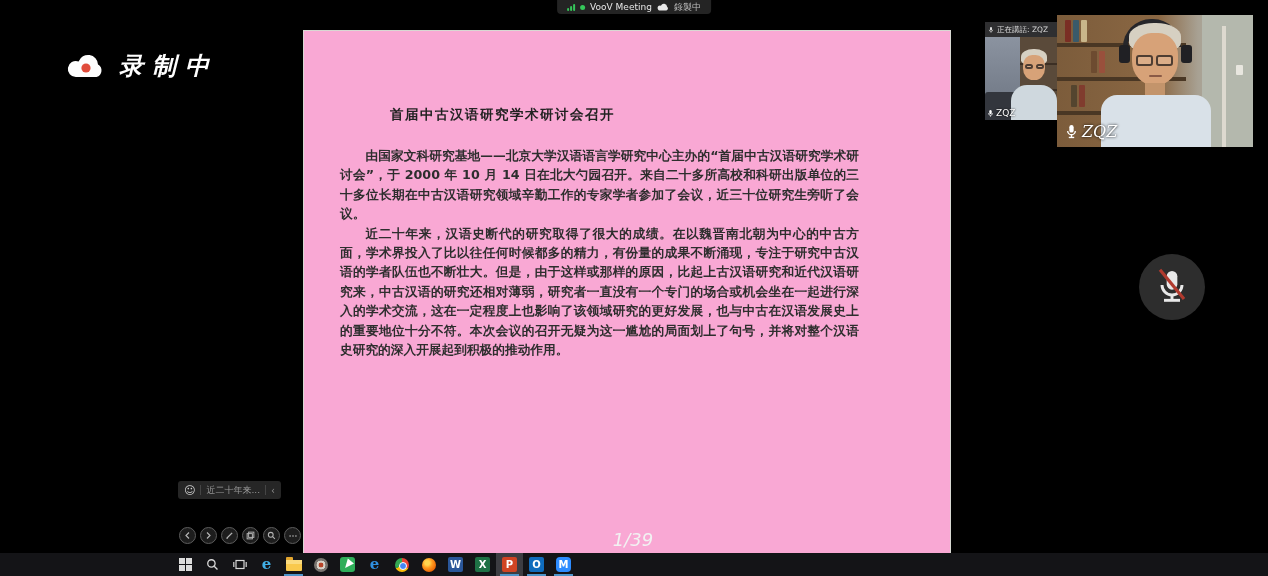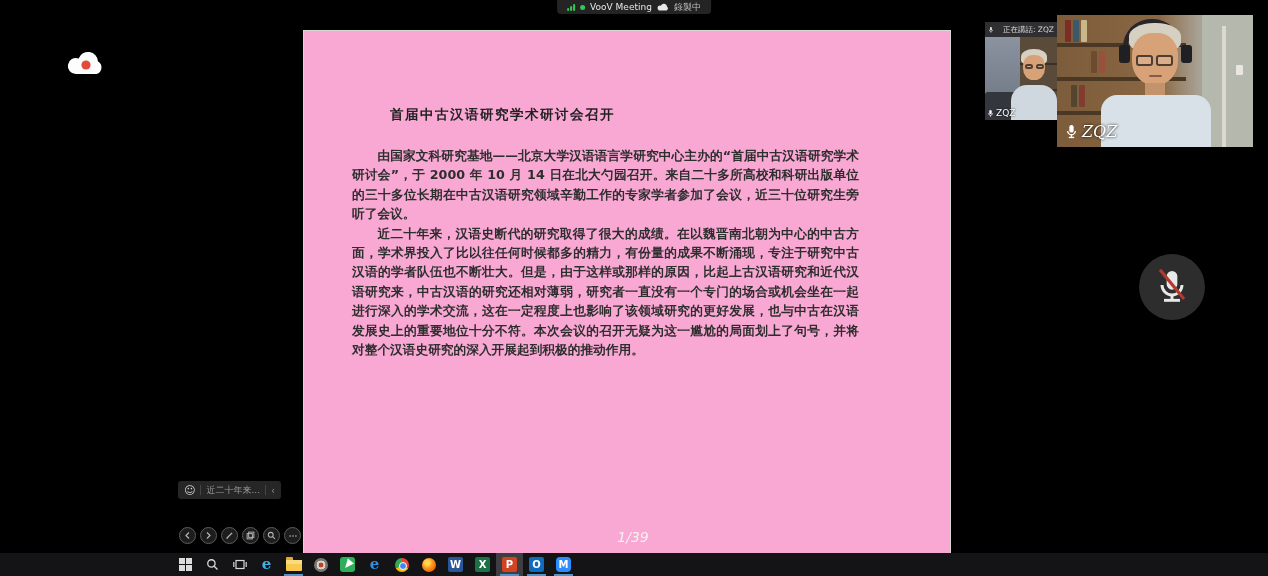--- a/index.html
+++ b/index.html
@@ -22,25 +22,25 @@
   .rec-cloud { position:relative; width:40px; height:26px; }
   .rec-text { color:#fff; font-size:24px; font-family:"DejaVu Serif", serif; font-style:italic;
     font-weight:bold; letter-spacing:9px; }
 
   
   .doc-page { position:absolute; left:303px; top:30px; width:648px; height:555px;
     background:#f9a8d4; box-shadow:0 0 0 1px #d8d8d2 inset; color:#2c2c2c; }
   .doc-inner { padding:76px 92px 0 37px; }
   .doc-title { font-size:13.5px; font-weight:bold; letter-spacing:1.5px; margin:0 0 22px 50px; color:#222; }
   .doc-inner p { font-size:12.7px; line-height:19.4px; font-weight:600; text-align:justify;
-    text-indent:2em; color:#2e2e2e;margin-left:12px; }
+    text-indent:2em; color:#2e2e2e; }
 
   
   .speak-panel { position:absolute; left:985px; top:22px; width:72px; height:98px; background:#1c1f24; }
-  .speak-head { height:15px; background:rgba(48,48,50,.96); display:flex; align-items:center; gap:9px;
+  .speak-head { height:15px; background:rgba(48,48,50,.96); display:flex; align-items:center; gap:3px;
     padding:0 3px; font-size:7.5px; color:#dcdcdc; white-space:nowrap; overflow:hidden; }
   .speak-video { position:relative; width:100%; height:83px; overflow:hidden;
     background:linear-gradient(100deg,#707a88 0%,#5d6673 55%,#454c56 100%); }
   .sv-wallshade { position:absolute; left:0; top:0; width:55%; height:100%; background:linear-gradient(#8b93a0,#6b7380); }
   .sv-bed { position:absolute; left:0; bottom:0; width:46%; height:34%; background:#33363d; border-radius:3px 3px 0 0; }
   .sv-shelf { position:absolute; right:0; top:0; width:52%; height:100%; background:#5a4a3a; }
   .sv-shelf i { position:absolute; left:0; width:100%; height:2px; background:#3c2f24; display:block; }
   .vid-tag { position:absolute; left:2px; bottom:2px; display:flex; align-items:center; gap:2px;
     color:#fff; font-size:9px; text-shadow:0 0 2px #000; }
 
@@ -78,21 +78,21 @@
   .vsep { width:1px; height:10px; background:#454545; }
   .chat-collapse { color:#8a8a8a; font-size:10px; }
 
   
   .nav-tools { position:absolute; left:179px; top:527px; display:flex; gap:4px; }
   .tool-btn { width:17px; height:17px; border-radius:50%; border:1px solid #5c5c5c; background:#1d1d1d;
     display:flex; align-items:center; justify-content:center; }
   .tool-btn svg { display:block; }
 
   .page-ind { position:absolute; left:595px; top:529px; width:76px; text-align:center; color:#f2f2f2;
-    font-size:14px; font-style:italic; }
+    font-size:18px; font-style:italic; }
 
   
   .taskbar { position:absolute; left:0; right:0; bottom:0; height:23px; background:#141417; display:flex; }
   .tb-apps { display:flex; margin-left:172px; height:100%; }
   .tb-cell { position:relative; width:27px; height:100%; display:flex; align-items:center; justify-content:center; }
   .tb-cell.open::after { content:""; position:absolute; left:4px; right:4px; bottom:0; height:2px; background:#4e94c9; }
   .tb-cell.active { background:#3d3d42; }
   .sq-letter { width:15px; height:15px; border-radius:2px; color:#fff; font-size:10px; font-weight:bold;
     display:flex; align-items:center; justify-content:center; line-height:1; }
   .e-letter { font-size:15px; font-weight:bold; line-height:1; font-family:"DejaVu Serif", serif; }
@@ -133,20 +133,21 @@
     <span class="pill-rec">錄製中</span>
   </div>
 
   <div class="rec-wrap">
     <span class="rec-cloud">
       <svg width="40" height="26" viewBox="0 0 40 26">
         <path d="M10 24a8 8 0 1 1 2.6-15.5A10 10 0 0 1 32 11.5 6.8 6.8 0 0 1 30.5 24H10z" fill="#fdfdfd"></path>
         <circle cx="20" cy="15" r="4.6" fill="#e04b3a"></circle>
       </svg>
     </span>
+    <span class="rec-text">录制中</span>
   </div>
 
   <div class="doc-page">
     <div class="doc-inner">
       <div class="doc-title">首届中古汉语研究学术研讨会召开</div>
       <p>由国家文科研究基地——北京大学汉语语言学研究中心主办的“首届中古汉语研究学术研讨会”，于 2000 年 10 月 14 日在北大勺园召开。来自二十多所高校和科研出版单位的三十多位长期在中古汉语研究领域辛勤工作的专家学者参加了会议，近三十位研究生旁听了会议。</p>
       <p>近二十年来，汉语史断代的研究取得了很大的成绩。在以魏晋南北朝为中心的中古方面，学术界投入了比以往任何时候都多的精力，有份量的成果不断涌现，专注于研究中古汉语的学者队伍也不断壮大。但是，由于这样或那样的原因，比起上古汉语研究和近代汉语研究来，中古汉语的研究还相对薄弱，研究者一直没有一个专门的场合或机会坐在一起进行深入的学术交流，这在一定程度上也影响了该领域研究的更好发展，也与中古在汉语发展史上的重要地位十分不符。本次会议的召开无疑为这一尴尬的局面划上了句号，并将对整个汉语史研究的深入开展起到积极的推动作用。</p>
     </div>
   </div>
 

